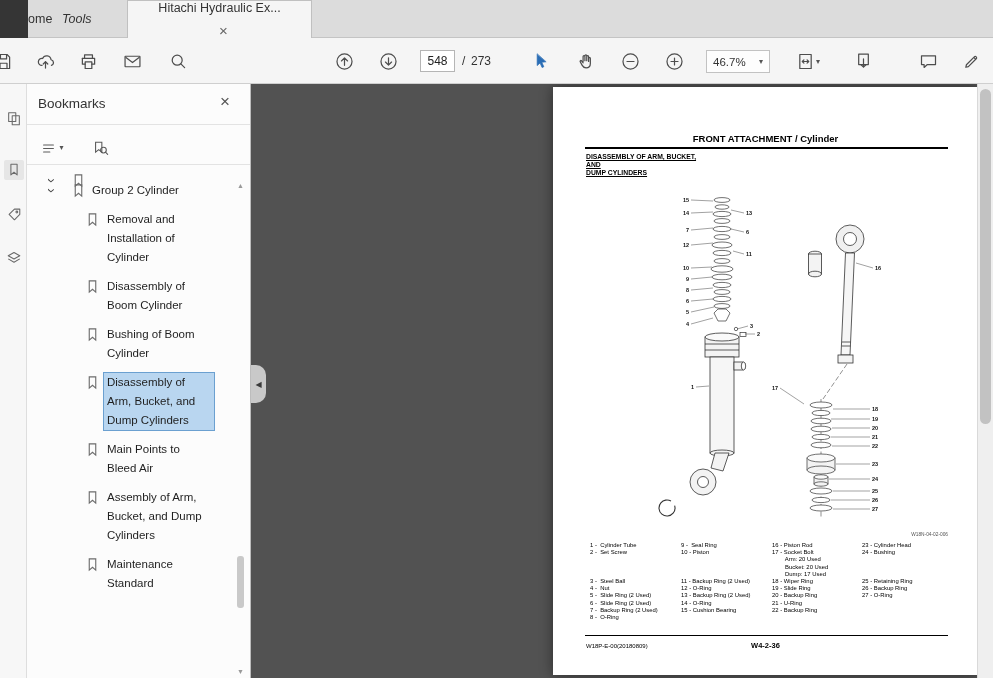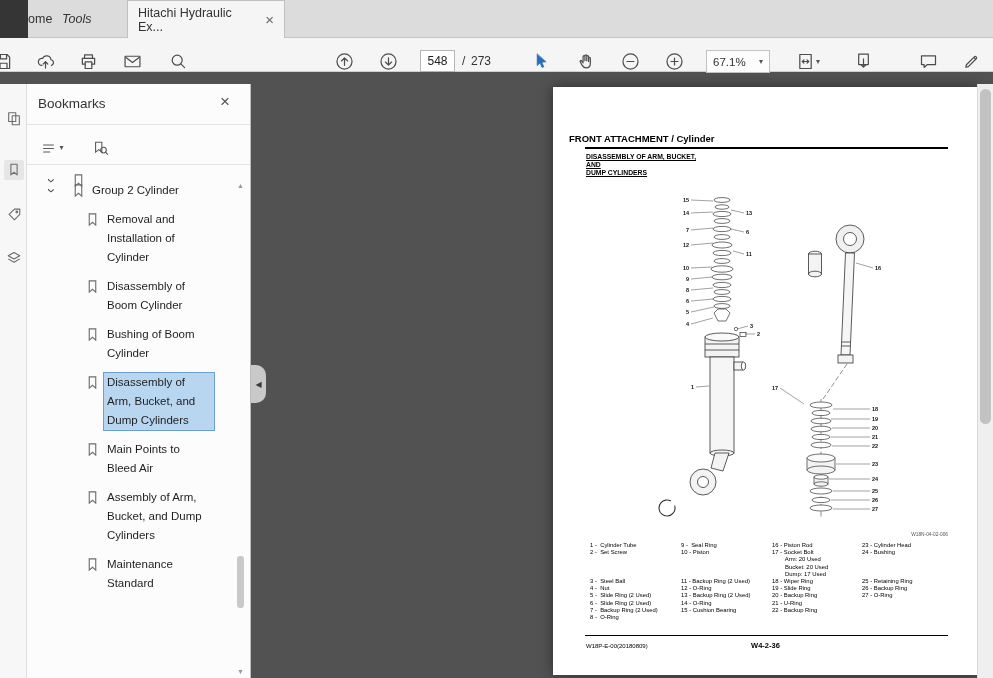--- a/index.html
+++ b/index.html
@@ -7,24 +7,24 @@
   .app {
     position:relative; width:993px; height:678px; overflow:hidden;
     font-family:"Liberation Sans", sans-serif; background:#525252;
   }
   
   .tabbar { position:absolute; left:0; top:0; right:0; height:38px; background:#dcdcdc; border-bottom:1px solid #c4c4c4; z-index:5; }
   .app-corner { position:absolute; left:0; top:0; width:28px; height:38px; background:#353535; z-index:3; }
   .tab { position:absolute; top:0; height:38px; display:flex; align-items:center; font-size:12.5px; color:#333; }
   .tab-home { left:19px; z-index:1; }
   .tab-tools { left:62px;font-style:italic; }
-  .tab-doc { left:127px; width:158px; background:#f5f5f5; border:1px solid #c0c0c0; border-bottom:none; padding:0 10px; justify-content:space-between; z-index:2; }
+  .tab-doc { left:127px; width:185px; background:#f5f5f5; border:1px solid #c0c0c0; border-bottom:none; padding:0 10px; justify-content:space-between; z-index:2;flex-direction:column; }
   .tab-close { font-size:15px; color:#666; margin-left:8px; line-height:1; }
   
-  .toolbar { position:absolute; left:0; top:38px; right:0; height:34px; background:#f5f5f5; border-bottom:1px solid #cfcfcf; z-index:4; }
+  .toolbar { position:absolute; left:0; top:38px; right:0; height:46px; background:#f5f5f5; border-bottom:1px solid #cfcfcf; z-index:4; }
   .tbtn { position:absolute; top:9px; width:28px; height:28px; display:flex; align-items:center; justify-content:center; }
   svg.ic { width:21px; height:21px; fill:none; stroke:#4d4d4d; stroke-width:1.4; stroke-linecap:round; stroke-linejoin:round; }
   .page-input { position:absolute; left:420px; top:12px; width:35px; height:22px; border:1px solid #b5b5b5; background:#fff; font-size:12px; text-align:center; color:#222; font-family:"Liberation Sans",sans-serif; }
   .page-sep { position:absolute; left:462px; top:16px; font-size:12px; color:#333; }
   .page-total { position:absolute; left:471px; top:16px; font-size:12px; color:#333; }
   .zoom-box { position:absolute; left:706px; top:12px; width:64px; height:23px; border:1px solid #c2c2c2; background:#fdfdfd; display:flex; align-items:center; justify-content:space-between; padding:0 6px; font-size:11.5px; color:#333; }
   .caret { font-size:8px; color:#555; line-height:1; }
   .fit-caret { position:absolute; left:816px; top:20px; }
   
   .rail { position:absolute; left:0; top:84px; width:27px; bottom:0; background:#f7f7f7; border-right:1px solid #dedede; z-index:3; }
@@ -52,21 +52,21 @@
   .tree-scroll-up { position:absolute; right:6px; top:98px; font-size:7px; color:#999; }
   .tree-thumb { position:absolute; right:6px; top:472px; width:7px; height:52px; background:#c9c9c9; border-radius:3px; }
   .tree-scroll-down { position:absolute; right:6px; bottom:3px; font-size:7px; color:#999; }
   
   .content { position:absolute; left:251px; top:84px; right:0; bottom:0; background:#525252; }
   .collapse-handle { position:absolute; left:0; top:281px; width:15px; height:38px; background:#c9c9c9; border-radius:0 10px 10px 0; display:flex; align-items:center; justify-content:center; color:#3a3a3a; font-size:8px; z-index:2; }
   .scroll-v { position:absolute; right:0; top:0; bottom:0; width:16px; background:#efefef; border-left:1px solid #d9d9d9; }
   .thumb-v { position:absolute; left:2px; right:2px; top:5px; height:335px; background:#c2c2c2; border-radius:6px; }
   
   .pdfpage { position:absolute; left:302px; top:3px; width:425px; height:588px; background:#fff; box-shadow:0 0 12px rgba(0,0,0,0.45); color:#000; }
-  .pg-header { position:absolute; left:0; right:0; top:46px; text-align:left; font-size:9.5px; font-weight:bold;margin-left:16px; }
+  .pg-header { position:absolute; left:0; right:0; top:46px; text-align:center; font-size:9.5px; font-weight:bold; }
   .pg-rule1 { position:absolute; left:32px; right:30px; top:60px; height:2px; background:#000; }
   .pg-title { position:absolute; left:33px; top:66px; font-size:6.8px; font-weight:bold; line-height:8px; text-decoration:underline; max-width:125px; }
   .diagram { position:absolute; left:0; top:0; width:425px; height:588px; }
   .callout-num { font-size:5.5px; font-weight:bold; fill:#111; font-family:"Liberation Sans",sans-serif; }
   .parts { position:absolute; top:455px; font-size:5.9px; line-height:7.2px; white-space:pre; }
   .pc1 { left:37px; } .pc2 { left:128px; } .pc3 { left:219px; } .pc4 { left:309px; }
   .fig-code { position:absolute; right:30px; top:445px; font-size:4.8px; color:#555; }
   .pg-rule2 { position:absolute; left:32px; right:30px; top:548px; height:1px; background:#000; }
   .pg-fleft { position:absolute; left:33px; top:556px; font-size:6px; }
   .pg-fcenter { position:absolute; left:0; right:0; top:554px; text-align:center; font-size:7.5px; font-weight:bold; }
@@ -156,21 +156,21 @@
           <path d="M8 12h8"></path>
         </svg>
     </span>
     <span class="tbtn" style="left:660px">
       <svg class="ic" viewBox="0 0 24 24">
           <circle cx="12" cy="12" r="8.6"></circle>
           <path d="M8 12h8M12 8v8"></path>
         </svg>
     </span>
     <span class="zoom-box">
-      <span>67.1%</span>
+      <span>46.7%</span>
       <span class="caret">▾</span>
     </span>
     <span class="tbtn" style="left:791px">
       <svg class="ic" viewBox="0 0 24 24">
           <rect x="5.5" y="4" width="13" height="16"></rect>
           <path d="M8.3 12h7.4M8.3 12l1.9-1.9M8.3 12l1.9 1.9M15.7 12l-1.9-1.9M15.7 12l-1.9 1.9"></path>
         </svg>
     </span>
     <span class="caret fit-caret">▾</span>
     <span class="tbtn" style="left:849px">

